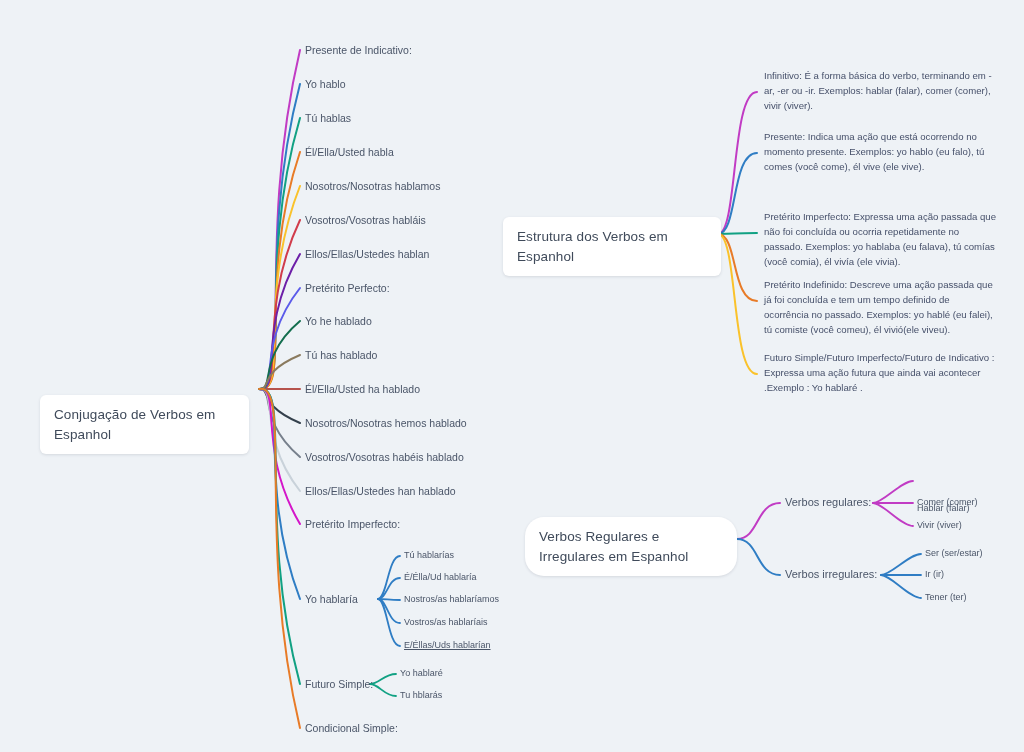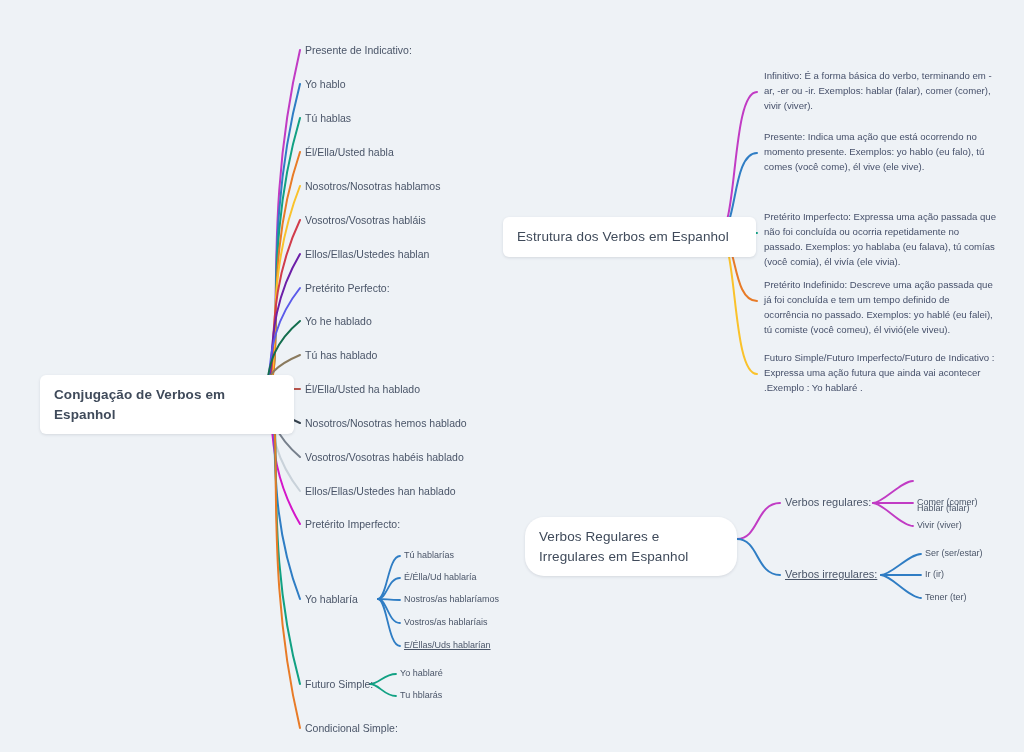--- a/index.html
+++ b/index.html
@@ -87,25 +87,25 @@
       <path d="M 737 539 C 759 539, 756 503, 780 503" fill="none" stroke="#c13bc4" stroke-width="2" stroke-linecap="round"></path>
       <path d="M 873 503 C 883 503, 901 481, 913 481" fill="none" stroke="#c13bc4" stroke-width="1.8" stroke-linecap="round"></path>
       <path d="M 873 503 C 883 503, 901 503, 913 503" fill="none" stroke="#c13bc4" stroke-width="1.8" stroke-linecap="round"></path>
       <path d="M 873 503 C 883 503, 901 526, 913 526" fill="none" stroke="#c13bc4" stroke-width="1.8" stroke-linecap="round"></path>
       <path d="M 737 539 C 759 539, 756 575, 780 575" fill="none" stroke="#2f7dc4" stroke-width="2" stroke-linecap="round"></path>
       <path d="M 881 575 C 891 575, 909 554, 921 554" fill="none" stroke="#2f7dc4" stroke-width="1.8" stroke-linecap="round"></path>
       <path d="M 881 575 C 891 575, 909 575, 921 575" fill="none" stroke="#2f7dc4" stroke-width="1.8" stroke-linecap="round"></path>
       <path d="M 881 575 C 891 575, 909 598, 921 598" fill="none" stroke="#2f7dc4" stroke-width="1.8" stroke-linecap="round"></path>
     </svg>
 
-  <div class="node-card node-root" id="node-conjugacao" style="left:40px;top:375px;width:254px;font-weight:bold;">
+  <div class="node-card node-root" id="node-conjugacao" style="left:40px;top:395px;width:209px;">
     <span>Conjugação de Verbos em Espanhol</span>
   </div>
 
-  <div class="node-card node-root" id="node-estrutura" style="left:503px;top:217px;width:253px;">
+  <div class="node-card node-root" id="node-estrutura" style="left:503px;top:217px;width:218px;">
     <span>Estrutura dos Verbos em Espanhol</span>
   </div>
 
   <div class="node-card node-root" id="node-regulares" style="left:525px;top:517px;width:212px;border-radius:19px;">
     <span>Verbos Regulares e Irregulares em Espanhol</span>
   </div>
 
   <div id="labels-layer">
       <div class="leaf-label" style="left: 305px; top: 43px;">Presente de Indicativo:</div>
       <div class="leaf-label" style="left: 305px; top: 77px;">Yo hablo</div>
@@ -134,18 +134,18 @@
       <div class="leaf-label small" style="left: 400px; top: 689px;">Tu  hblarás</div>
       <div class="para-label" style="left: 764px; top: 69px;">Infinitivo: É a forma básica do verbo, terminando em -ar, -er ou -ir. Exemplos: hablar (falar), comer (comer), vivir (viver).</div>
       <div class="para-label" style="left: 764px; top: 130px;">Presente: Indica uma ação que está ocorrendo no momento presente. Exemplos: yo hablo (eu falo), tú comes (você come), él vive (ele vive).</div>
       <div class="para-label" style="left: 764px; top: 210px;">Pretérito Imperfecto: Expressa uma ação passada que não foi concluída ou ocorria repetidamente no passado. Exemplos: yo hablaba (eu falava), tú comías (você comia), él vivía (ele vivia).</div>
       <div class="para-label" style="left: 764px; top: 278px;">Pretérito Indefinido: Descreve uma ação passada que já foi concluída e tem um tempo definido de ocorrência no passado. Exemplos: yo hablé (eu falei), tú comiste (você comeu), él vivió(ele viveu).</div>
       <div class="para-label" style="left: 764px; top: 351px;">Futuro Simple/Futuro Imperfecto/Futuro de Indicativo : Expressa uma ação futura que ainda vai acontecer .Exemplo : Yo hablaré  .</div>
       <div class="mid-label" style="left: 785px; top: 496px;">Verbos regulares:</div>
       <div class="leaf-label small" style="left: 917px; top: 502px;">Hablar (falar)</div>
       <div class="leaf-label small" style="left: 917px; top: 496px;">Comer (comer)</div>
       <div class="leaf-label small" style="left: 917px; top: 519px;">Vivir (viver)</div>
-      <div class="mid-label" style="left: 785px; top: 568px; text-decoration: underline;">Verbos irregulares:</div>
+      <div class="mid-label" style="left: 785px; top: 568px;">Verbos irregulares:</div>
       <div class="leaf-label small" style="left: 925px; top: 547px;">Ser (ser/estar)</div>
       <div class="leaf-label small" style="left: 925px; top: 568px;">Ir (ir)</div>
       <div class="leaf-label small" style="left: 925px; top: 591px;">Tener (ter)</div>
     </div>
 </div>
 
 </body></html>

